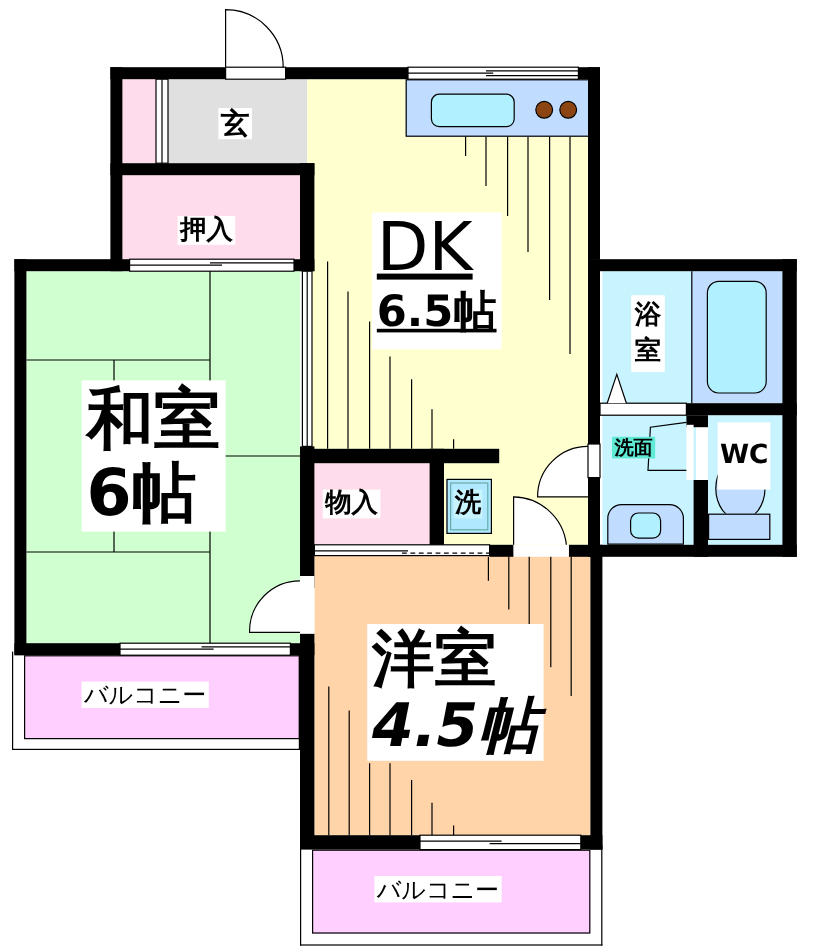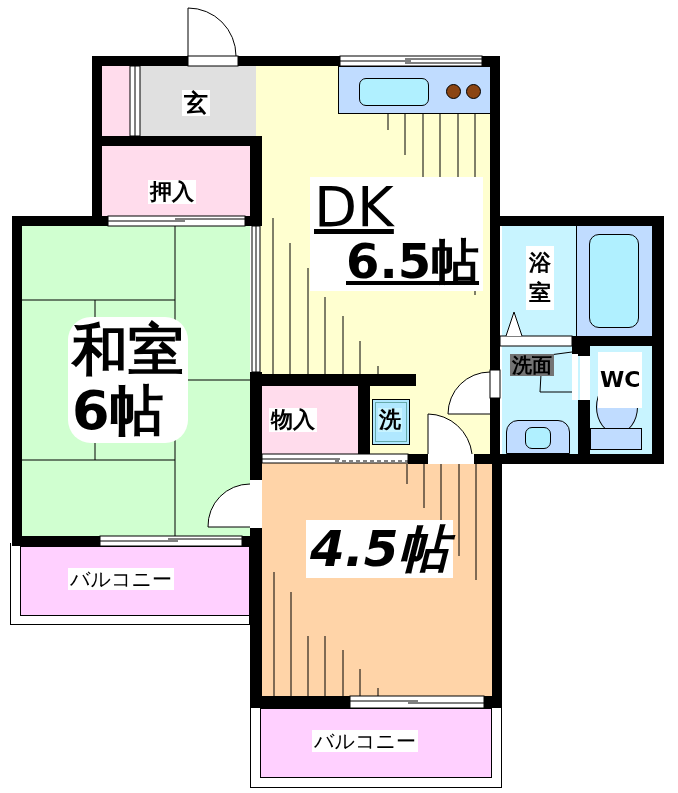--- a/index.html
+++ b/index.html
@@ -162,37 +162,38 @@
   <path d="M572 352 L542 356 L540 392 L572 392" fill="none" stroke="#000"></path>
 
   <rect x="490" y="370" width="10" height="28" fill="#fff" stroke="#000"></rect>
 </svg>
 
 <div class="label" style="left:182px;top:90px;font-size:24px;padding:1px 2px;">玄</div>
 <div class="label" style="left:148px;top:180px;font-size:22px;padding:1px 2px;">押入</div>
 
 <div class="label" style="left:310px;top:177px;padding:2px 4px 4px 4px;font-weight:normal;text-decoration:underline;">
   <div style="font-size:56px;line-height:56px;">DK</div>
-  <div style="font-size:48px;line-height:52px;font-weight:bold;margin-left:32px;">6.5帖</div>
+  <div style="font-size:36px;line-height:52px;font-weight:bold;">6.5帖</div>
 </div>
 
-<div class="label" style="left:68px;top:317px;padding:2px 4px;border-radius:23px;">
+<div class="label" style="left:68px;top:317px;padding:2px 4px;">
   <div style="font-size:56px;line-height:62px;">和室</div>
   <div style="font-size:54px;line-height:60px;">6帖</div>
 </div>
 
 <div class="label" style="left:269px;top:408px;font-size:22px;padding:1px 2px;">物入</div>
 <div class="label" style="left:378px;top:408px;font-size:22px;padding:1px;background:#c8f4ff;">洗</div>
 
 <div class="label" style="left:306px;top:520px;padding:2px 4px;">
+  <div style="font-size:52px;line-height:56px;">洋室</div>
   <div style="font-size:50px;line-height:54px;font-style:italic;">4.5帖</div>
 </div>
 
 <div class="label" style="left:526px;top:246px;padding:2px 3px;font-size:22px;">
   <div style="line-height:30px;">浴</div>
   <div style="line-height:30px;">室</div>
 </div>
 
-<div class="label" style="left:510px;top:354px;font-size:20px;padding:1px 2px;background:#737373;">洗面</div>
+<div class="label" style="left:510px;top:364px;font-size:16px;padding:1px 2px;background:#5eead4;">洗面</div>
 <div class="label" style="left:598px;top:352px;font-size:22px;padding:17px 2px;">WC</div>
 
 <div class="label" style="left:68px;top:568px;font-size:20px;padding:1px 2px;font-weight:normal;">バルコニー</div>
 <div class="label" style="left:312px;top:730px;font-size:20px;padding:1px 2px;font-weight:normal;">バルコニー</div>
 
 </body></html>

